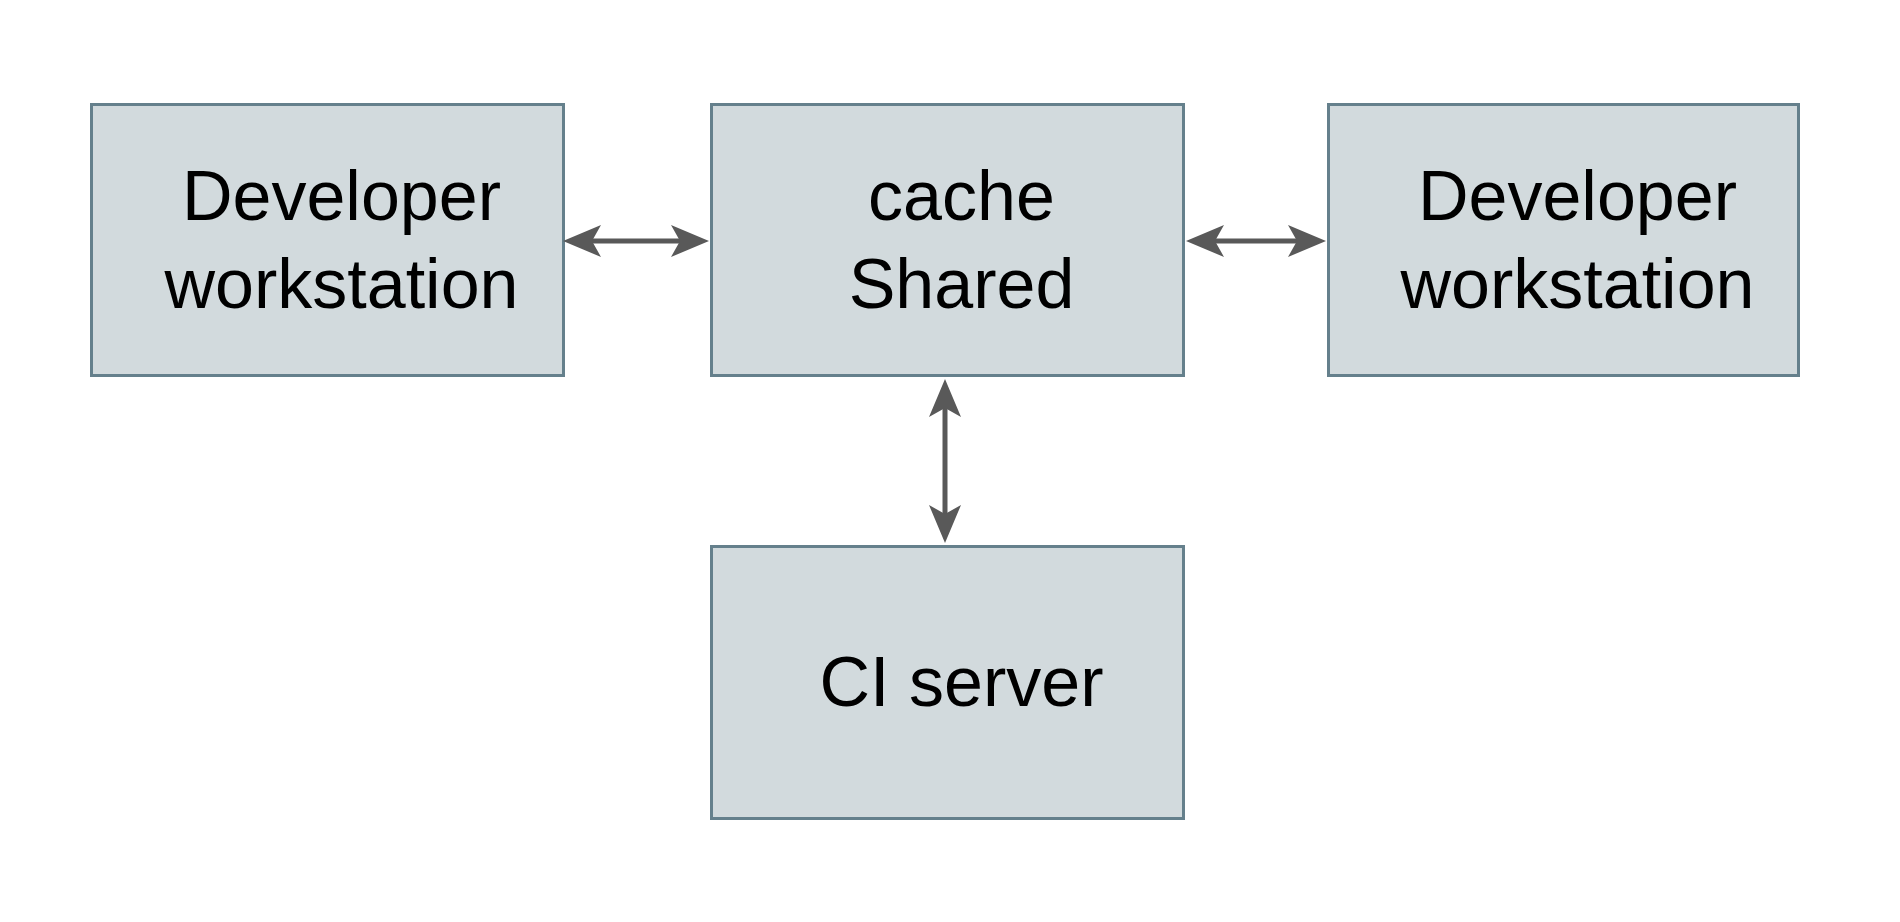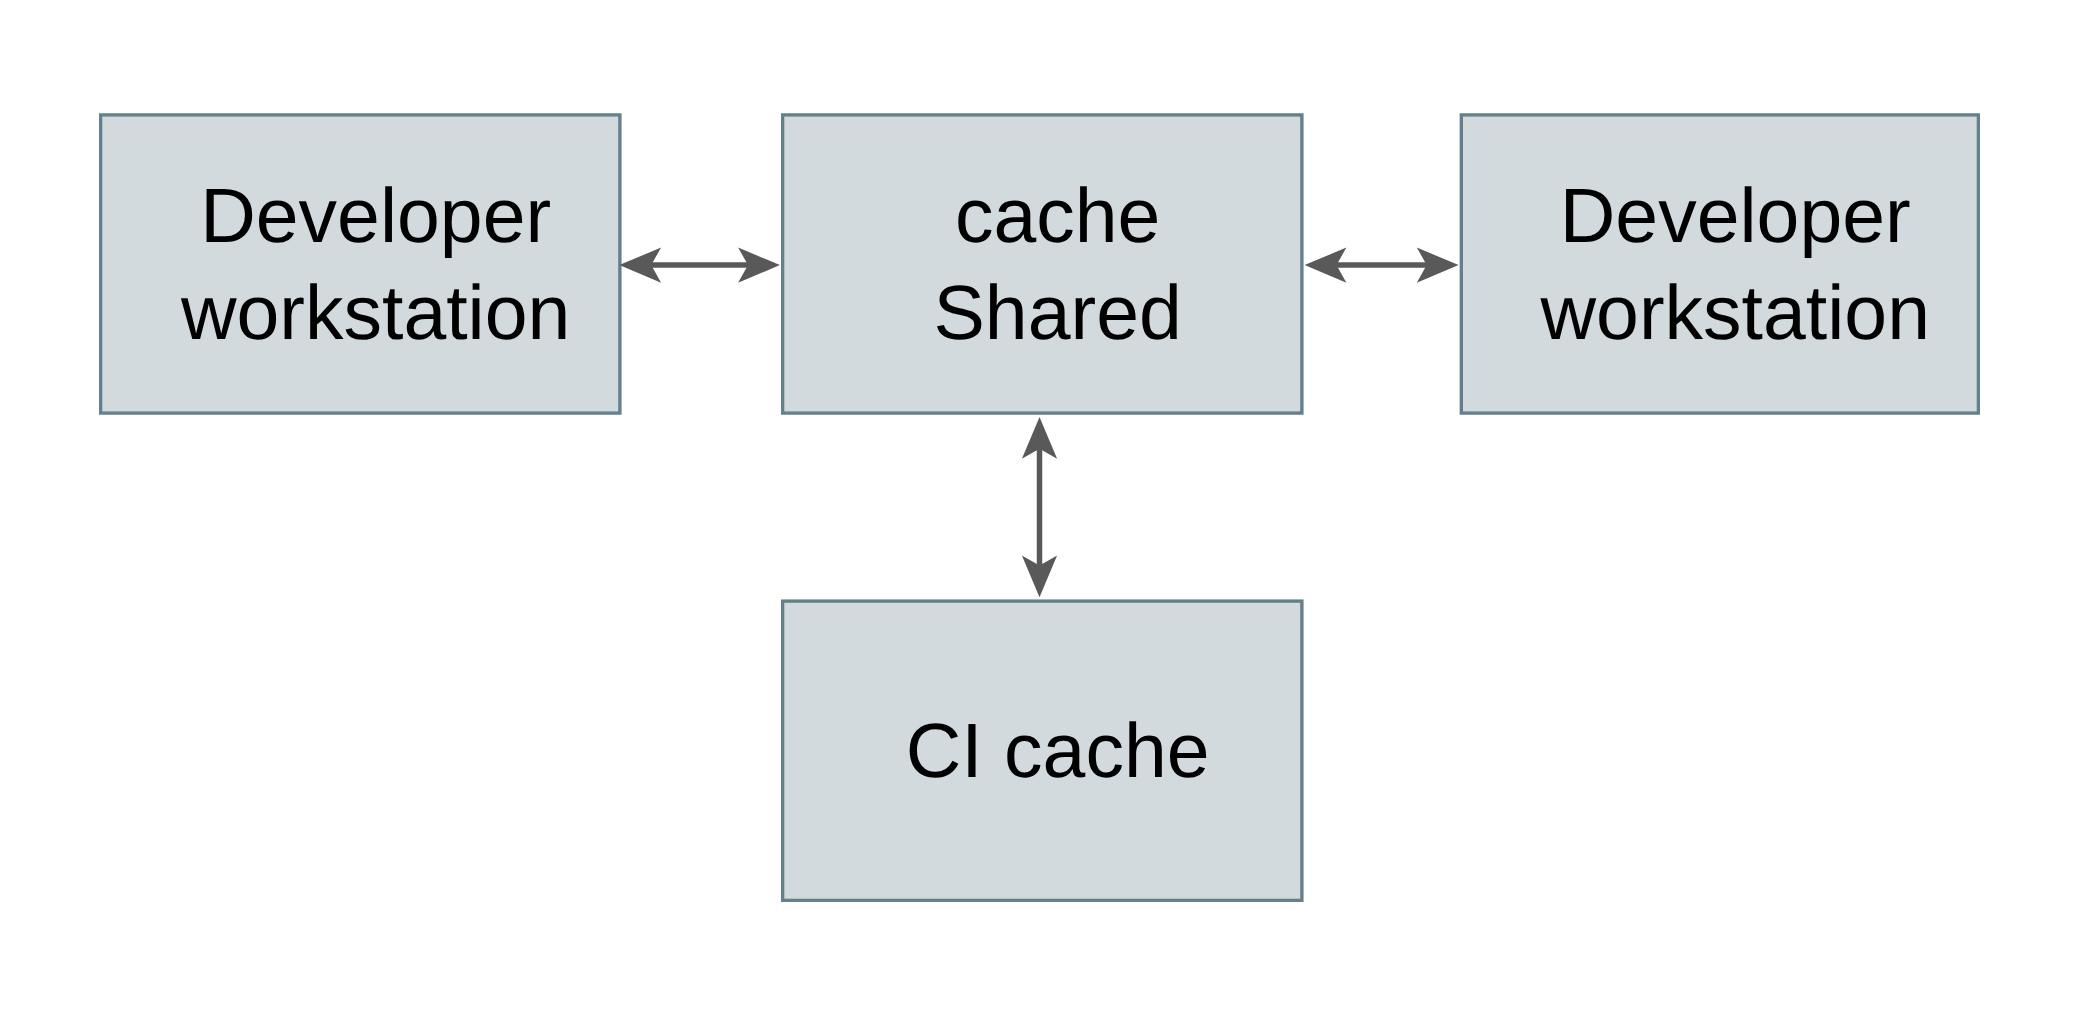--- a/index.html
+++ b/index.html
@@ -67,21 +67,21 @@
     <div class="node-line">cache</div>
     <div class="node-line">Shared</div>
   </div>
 
   <div class="node node-dev-right">
     <div class="node-line">Developer</div>
     <div class="node-line">workstation</div>
   </div>
 
   <div class="node node-ci">
-    <div class="node-line">CI cache</div>
+    <div class="node-line">CI server</div>
   </div>
 
   <svg class="edges-layer" width="1900" height="922" viewBox="0 0 1900 922" xmlns="http://www.w3.org/2000/svg">
 
     <g>
       <line x1="590" y1="241" x2="682" y2="241"></line>
       <polygon points="563,241 601,225 592,241 601,257"></polygon>
       <polygon points="709,241 671,225 680,241 671,257"></polygon>
     </g>
 

